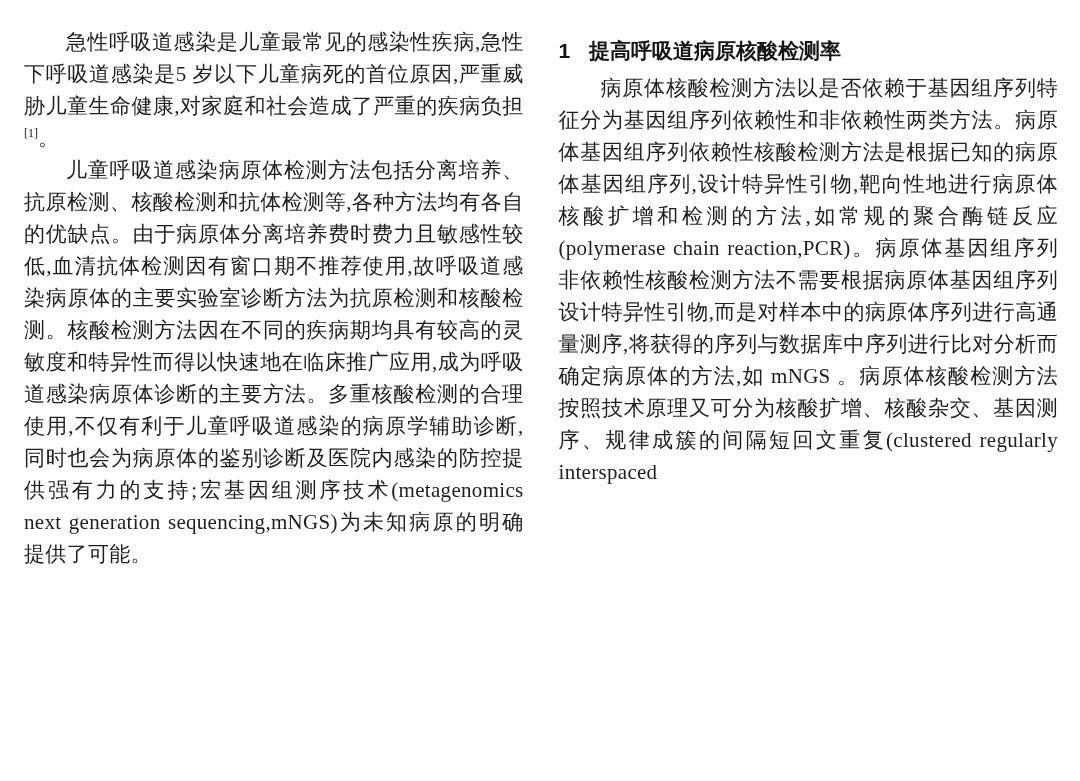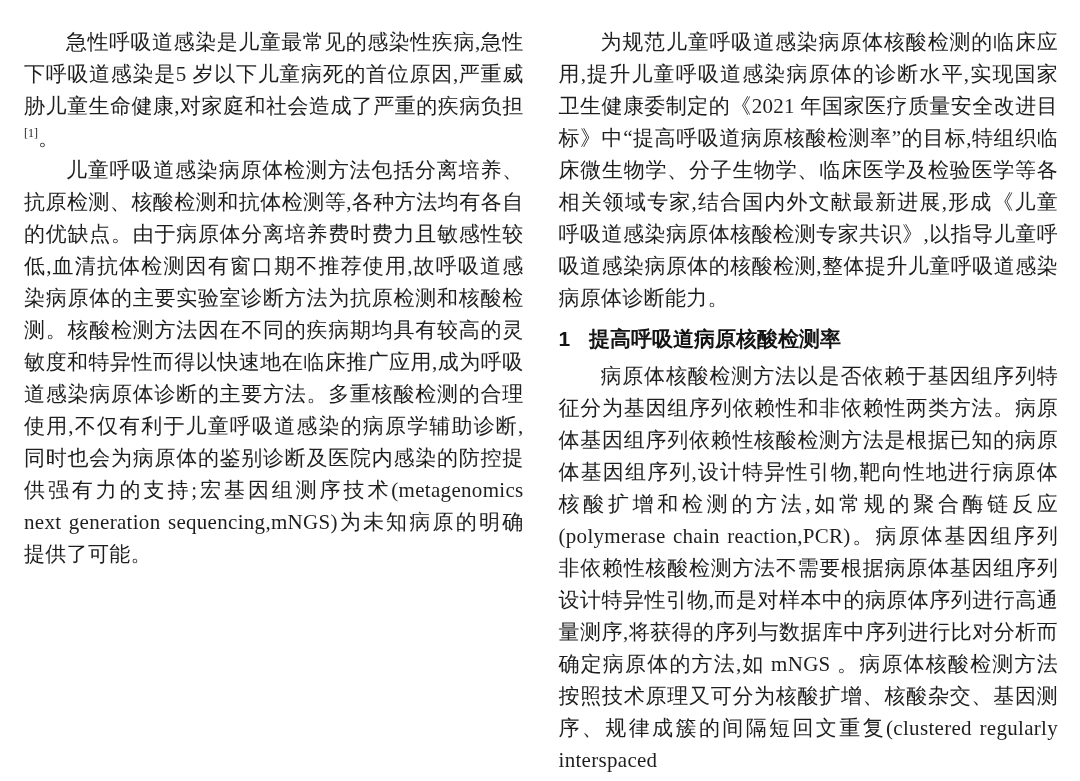--- a/index.html
+++ b/index.html
@@ -59,21 +59,20 @@
 
 <div class="page">
   <div class="columns">
 
     <div class="col">
       <p><span>急性呼吸道感染是儿童最常见的感染性疾病,急性下呼吸道感染是5 岁以下儿童病死的首位原因,严重威胁儿童生命健康,对家庭和社会造成了严重的疾病负担</span><sup>[1]</sup><span>。</span></p>
       <p>儿童呼吸道感染病原体检测方法包括分离培养、抗原检测、核酸检测和抗体检测等,各种方法均有各自的优缺点。由于病原体分离培养费时费力且敏感性较低,血清抗体检测因有窗口期不推荐使用,故呼吸道感染病原体的主要实验室诊断方法为抗原检测和核酸检测。核酸检测方法因在不同的疾病期均具有较高的灵敏度和特异性而得以快速地在临床推广应用,成为呼吸道感染病原体诊断的主要方法。多重核酸检测的合理使用,不仅有利于儿童呼吸道感染的病原学辅助诊断,同时也会为病原体的鉴别诊断及医院内感染的防控提供强有力的支持;宏基因组测序技术(metagenomics next generation sequencing,mNGS)为未知病原的明确提供了可能。</p>
     </div>
 
     <div class="col">
-      <p>为规范儿童呼吸道感染病原体核酸检测的临床应用,提升儿童呼吸道感染病原体的诊断水平,实现国家卫生健康委制定的《2021 年国家医疗质量安全改进目标》中“提高呼吸道病原核酸检测率”的目标,特组织临床微生物学、分子生物学、临床医学及检验医学等各相关领域专家,结合国内外文献最新进展,形成《儿童呼吸道感染病原体核酸检测专家共识》,以指导儿童呼吸道感染病原体的核酸检测,整体提升儿童呼吸道感染病原体诊断能力。</p>
       <h2 class="section-heading">
         <span class="sec-num">1</span>
         <span>提高呼吸道病原核酸检测率</span>
       </h2>
       <p>病原体核酸检测方法以是否依赖于基因组序列特征分为基因组序列依赖性和非依赖性两类方法。病原体基因组序列依赖性核酸检测方法是根据已知的病原体基因组序列,设计特异性引物,靶向性地进行病原体核酸扩增和检测的方法,如常规的聚合酶链反应(polymerase chain reaction,PCR)。病原体基因组序列非依赖性核酸检测方法不需要根据病原体基因组序列设计特异性引物,而是对样本中的病原体序列进行高通量测序,将获得的序列与数据库中序列进行比对分析而确定病原体的方法,如 mNGS 。病原体核酸检测方法按照技术原理又可分为核酸扩增、核酸杂交、基因测序、规律成簇的间隔短回文重复(clustered regularly interspaced</p>
     </div>
 
   </div>
 </div>
 

